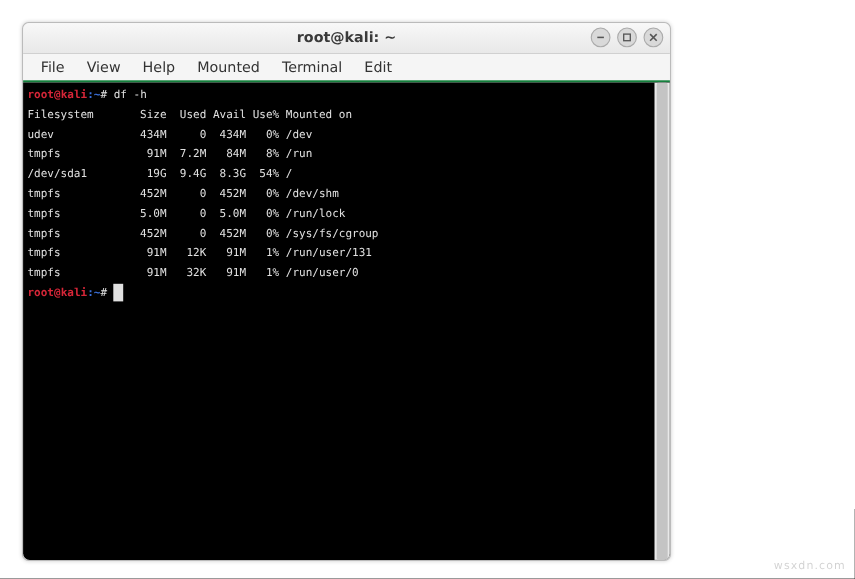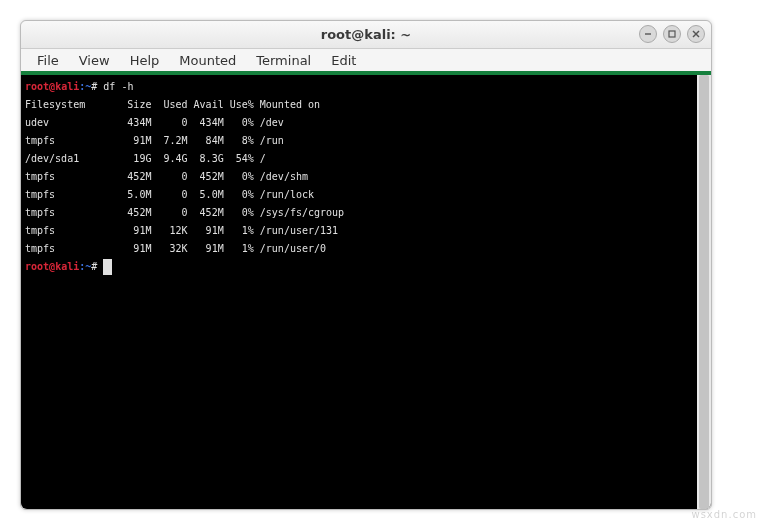--- a/index.html
+++ b/index.html
@@ -7,21 +7,21 @@
       font-family: "DejaVu Sans", sans-serif;
       background: #fff;
       width: 777px;
       height: 526px;
       overflow: hidden;
     }
     .window {
       position: absolute;
       top: 20px;
       left: 20px;
-      width: 692px;
+      width: 590px;
       height: 490px;
       background: #f0f0f0;
       border-radius: 6px;
       border: 1px solid #bbb;
       box-shadow: 0 0 4px rgba(0,0,0,0.2);
       display: flex;
       flex-direction: column;
     }
     .titlebar {
       height: 28px;
@@ -55,21 +55,21 @@
       display: flex;
       align-items: center;
       justify-content: center;
       font-size: 11px;
       color: #555;
       cursor: pointer;
     }
     .menubar {
       height: 26px;
       background: #f5f5f5;
-      border-bottom: 4px solid #15803d;
+      border-bottom: 2px solid #15803d;
       display: flex;
       align-items: center;
       padding: 0 6px;
     }
     .menu-item {
       padding: 3px 10px;
       font-size: 13px;
       color: #333;
       cursor: pointer;
     }
@@ -113,21 +113,21 @@
       top: 0;
       left: 2px;
       right: 2px;
       height: 100%;
       background: #c4c4c4;
       border-radius: 2px;
     }
     .watermark {
       position: absolute;
       bottom: 6px;
-      right: 20px;
+      right: 8px;
       font-size: 10px;
       color: rgba(0,0,0,0.18);
       letter-spacing: 1px;
     }
   </style>
 </head>
 <body>
 
 <div class="window">
 

